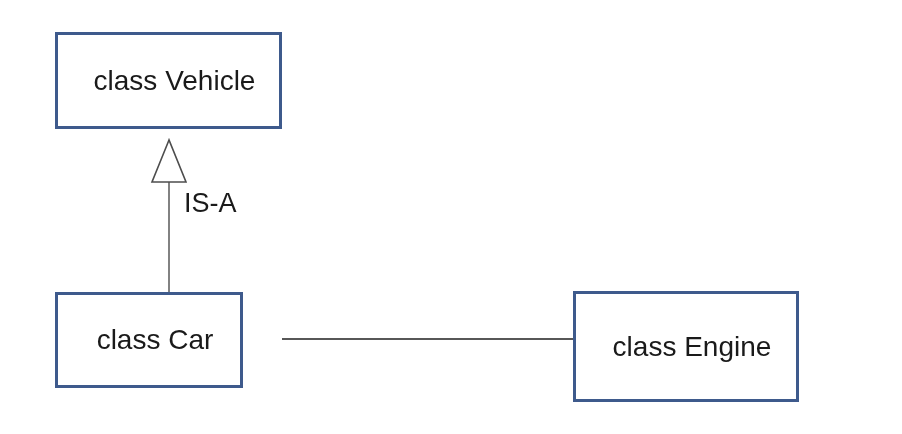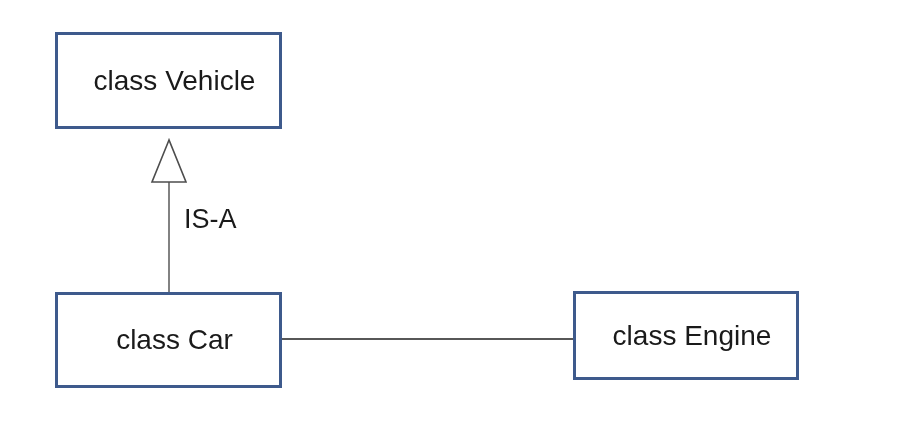--- a/index.html
+++ b/index.html
@@ -36,30 +36,30 @@
     display: flex;
     align-items: center;
     justify-content: center;
     color: var(--text);
     font-size: 28px;
     line-height: 1;
     white-space: nowrap;
     padding-left: 12px;
   }
   .box-vehicle { left: 55px;  top: 32px;  width: 227px; height: 97px; }
-  .box-car     { left: 55px;  top: 292px; width: 227px; height: 96px; }
-  .box-engine  { left: 573px; top: 291px; width: 226px; height: 89px; }
+  .box-car     { left: 55px;  top: 292px; width: 188px; height: 96px; }
+  .box-engine  { left: 573px; top: 291px; width: 226px; height: 111px; }
   .edge-label {
     position: absolute;
     color: var(--text);
     font-size: 27px;
     line-height: 1.1;
     white-space: nowrap;
   }
-  .label-isa  { left: 184px; top: 205px; }
+  .label-isa  { left: 184px; top: 189px; }
   .label-hasa { left: 426px; top: 295px; transform: translateX(-50%); }
 </style>
 </head>
 <body>
 
 <div class="canvas">
 
   <svg class="connector-layer" viewBox="0 0 902 434" xmlns="http://www.w3.org/2000/svg">
 
     <g>

